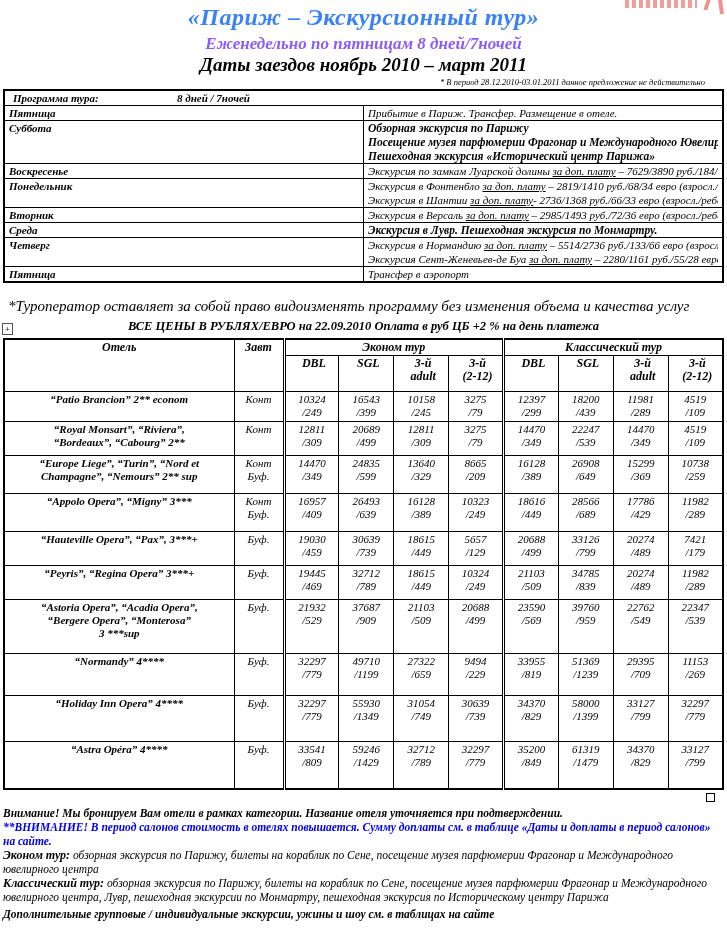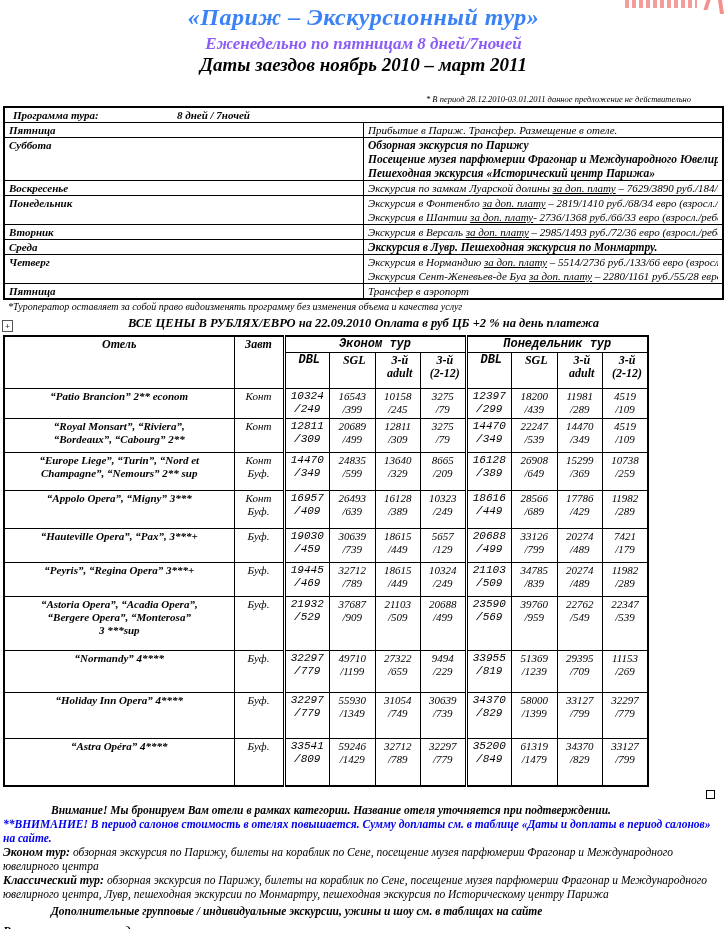--- a/index.html
+++ b/index.html
@@ -12,61 +12,61 @@
 
   
   .corner-artifact { position:absolute; top:0; right:30px; width:72px; height:8px;
     background:repeating-linear-gradient(90deg,#f2928f 0 4px, rgba(0,0,0,0) 4px 7px); opacity:.9; }
   .corner-tick1 { position:absolute; top:0; right:18px; width:4px; height:10px; background:#f2928f; transform:skewX(-18deg); }
   .corner-tick2 { position:absolute; top:0; right:4px; width:4px; height:14px; background:#f2928f; transform:skewX(8deg); }
 
   .title   { text-align:center; font-size:24px; font-weight:bold; color:#3b82f6; padding-top:4px; letter-spacing:.5px; }
   .subtitle{ text-align:center; font-size:17px; font-weight:bold; color:#8b5cf6; margin-top:3px; }
   .dates   { text-align:center; font-size:19px; font-weight:bold; color:#000; margin-top:0; }
-  .hdr-note{ text-align:right; font-size:8.5px; padding-right:36px; margin-top:18px; }
+  .hdr-note{ text-align:right; font-size:8.5px; padding-right:22px; margin-top:1px; }
 
   table { border-collapse:collapse; table-layout:fixed; }
   .program-table { width:721px; margin:2px 3px 0 3px; border:2px solid #000; }
   .program-table td { border:1px solid #000; vertical-align:top; font-size:11px; line-height:14px; padding:0 4px; }
   .prog-title-cell { font-weight:bold; font-size:12px; }
   .prog-label { display:inline-block; width:168px; padding-left:4px; }
   .day-cell { width:170px; font-weight:bold; padding-left:14px; }
   .pline { white-space:nowrap; overflow:hidden; }
   .pline.b { font-weight:bold; font-size:11.5px; }
   .u { text-decoration:underline; }
 
-  .prog-footnote { font-size:10px; margin:1px 0 0 8px; }
+  .prog-footnote { font-size:15px; margin:15px 0 0 8px; }
 
   .prices-line { position:relative; text-align:center; font-weight:bold; font-size:12.5px; margin-top:4px; }
   .anchor-box { position:absolute; left:2px; top:4px; width:11px; height:12px; border:1px solid #555;
     font-size:9px; line-height:10px; text-align:center; font-style:normal; color:#333; }
 
-  .price-table { width:646px; margin:4px 3px 0 3px; border:2px solid #000; }
+  .price-table { width:721px; margin:4px 3px 0 3px; border:2px solid #000; }
   .price-table th, .price-table td { border:1px solid #000; vertical-align:top; text-align:center;
     font-size:11px; line-height:13px; padding:1px 2px; }
   .price-table th { font-weight:bold; font-size:12px; }
   .col-hotel { width:230px; }
   .col-bf { width:50px; }
   .col-p { width:53px; }
   .col-pw { width:61px; }
-  .dbl-left { border-left:3px double #000 !important;font-family:Liberation Mono, monospace; }
+  .dbl-left { border-left:3px double #000 !important; }
   .subhead th { white-space:pre-line; font-size:12px; text-align:center; padding-left:6px; height:36px; }
   .hotel-cell { text-align:left; font-weight:bold; white-space:pre-line; padding:1px 5px; font-size:11px; }
   .bf-cell, .price-cell { white-space:pre-line; }
   .price-table tbody tr:nth-child(1){height:30px} .price-table tbody tr:nth-child(2){height:34px}
   .price-table tbody tr:nth-child(3){height:38px} .price-table tbody tr:nth-child(4){height:38px}
   .price-table tbody tr:nth-child(5){height:34px} .price-table tbody tr:nth-child(6){height:34px}
   .price-table tbody tr:nth-child(7){height:54px} .price-table tbody tr:nth-child(8){height:42px}
   .price-table tbody tr:nth-child(9){height:46px} .price-table tbody tr:nth-child(10){height:47px}
 
   .other-hotels { text-align:right; font-weight:bold; font-size:12px; padding-right:12px; margin-top:1px; }
   .checkbox { display:inline-block; width:9px; height:9px; border:1px solid #000; margin-left:4px; }
 
   .nblock { margin:0 2px 0 3px; font-size:11.5px; line-height:13.5px; }
-  .bold { font-weight:bold;margin-left:48px; }
+  .bold { font-weight:bold; }
   .blue { color:#0000ee; font-weight:bold; }
   .lead { font-weight:bold; font-size:12px; }
   .para { margin-top:1px; }
 
   .sec-head { font-weight:bold; font-size:12px; text-decoration:underline; margin-top:6px; }
   .bullet { display:flex; margin-top:2px; }
   .bullet .dash { width:58px; padding-left:6px; flex:none; }
   .bullet .btxt { flex:1; }
 </style>
 </head>
@@ -148,21 +148,21 @@
     <span class="anchor-box">+</span>
     <span>ВСЕ ЦЕНЫ В РУБЛЯХ/ЕВРО на 22.09.2010 Оплата в руб ЦБ +2 % на день платежа</span>
   </div>
 
   <table class="price-table">
     <thead>
       <tr>
         <th rowspan="2" class="col-hotel">Отель</th>
         <th rowspan="2" class="col-bf">Завт</th>
         <th colspan="4" class="dbl-left">Эконом тур</th>
-        <th colspan="4" class="dbl-left">Понедельник тур</th>
+        <th colspan="4" class="dbl-left">Классический тур</th>
       </tr>
       <tr class="subhead" id="subhead-row">
           <th class="col-p dbl-left">DBL</th>
           <th class="col-p">SGL</th>
           <th class="col-p">3-й
 adult</th>
           <th class="col-pw">3-й
 (2-12)</th>
           <th class="col-p dbl-left">DBL</th>
           <th class="col-p">SGL</th>

